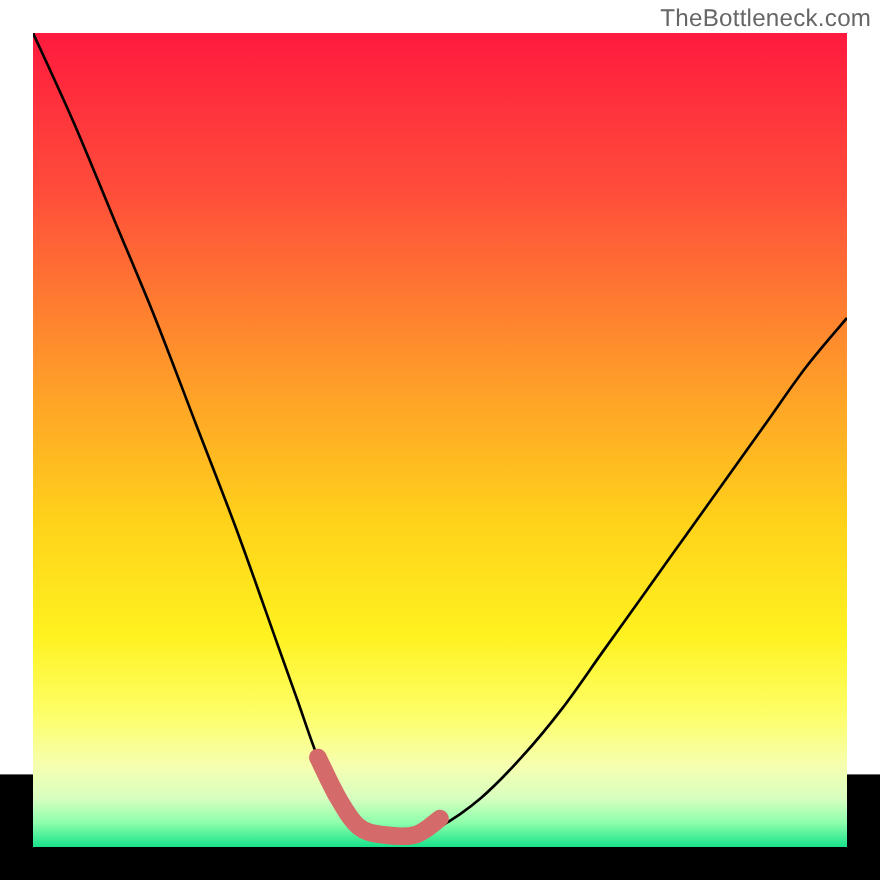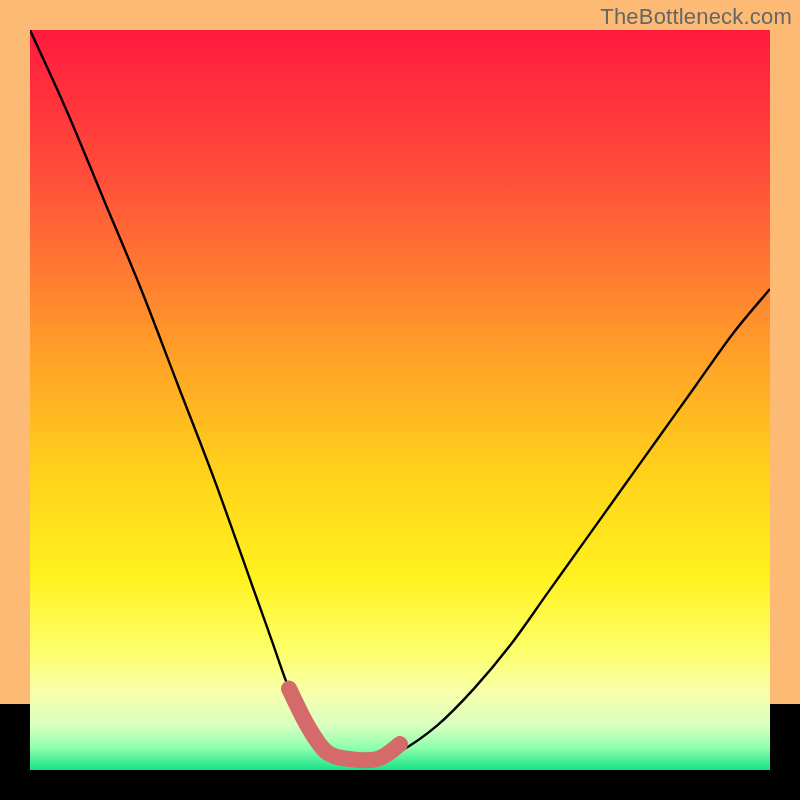--- a/index.html
+++ b/index.html
@@ -10,21 +10,21 @@
     background: #000;
     overflow: hidden;
     font-family: Arial, Helvetica, sans-serif;
   }
   .frame {
     position: absolute;
     top: 0;
     left: 0;
     width: 800px;
     height: 704px;
-    background: #fdba74;
+    background: #ffffff;
     text-align: center;
   }
   .plot {
     position: absolute;
     top: 30px;
     left: 30px;
     width: 740px;
     height: 740px;
     overflow: hidden;
   }

